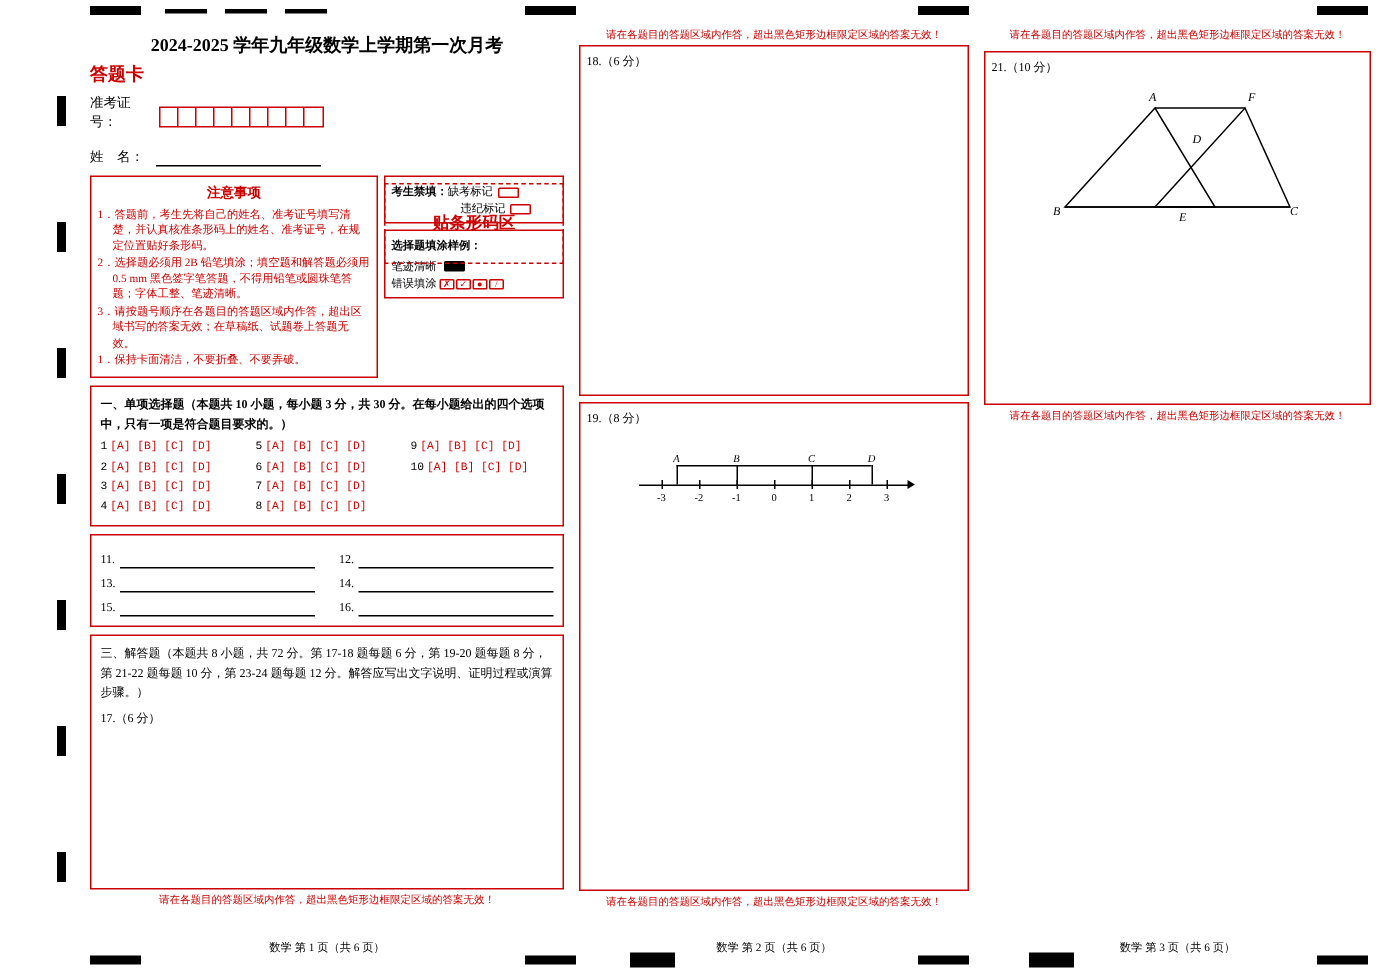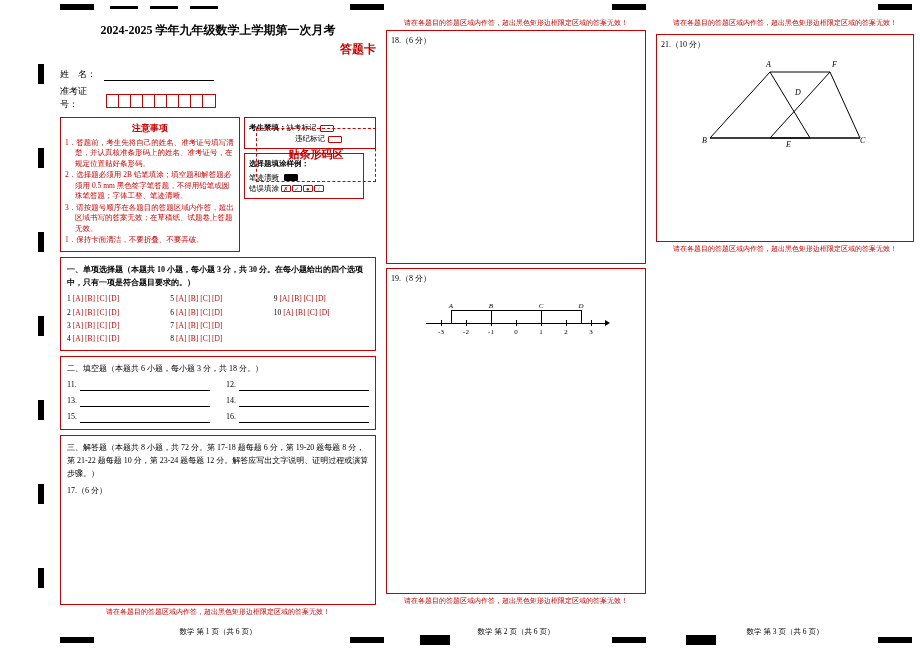--- a/index.html
+++ b/index.html
@@ -21,50 +21,50 @@
     .page {
       position: absolute;
       top: 16px;
       bottom: 16px;
       border: 0;
     }
     .page1 { left: 60px; width: 316px; }
     .page2 { left: 386px; width: 260px; }
     .page3 { left: 656px; width: 258px; }
     .title { text-align: center; font-weight: bold; font-size: 12px; margin-top: 6px; line-height: 1.4; }
-    .subtitle { text-align: right; color: #c00; font-size: 12px; font-weight: bold; margin-top: 2px; }
+    .subtitle { text-align: left; color: #c00; font-size: 12px; font-weight: bold; margin-top: 2px; }
     .name-row { margin-top: 10px; font-size: 9px; }
     .name-row .lbl { display: inline-block; width: 42px; }
     .name-line { display: inline-block; border-bottom: 1px solid #000; width: 110px; height: 10px; vertical-align: bottom; }
     .ticket-grid { display: inline-flex; border: 1px solid #c00; margin-left: 2px; }
     .ticket-grid span { width: 12px; height: 12px; border-right: 1px solid #c00; }
     .ticket-grid span:last-child { border-right: 0; }
     .barcode-box {
       position: absolute; right: 0; top: 60px;
       width: 120px; height: 54px;
       border: 1px dashed #c00;
       color: #c00; display: flex; align-items: center; justify-content: center;
       font-size: 11px; font-weight: bold;
     }
     .row3 { display: flex; margin-top: 6px; gap: 4px; }
     .notice-box { border: 1px solid #c00; padding: 4px; }
     .notice-title { text-align: center; color: #c00; font-weight: bold; font-size: 9px; margin-bottom: 3px; }
     .notice-list { color: #c00; font-size: 7.5px; line-height: 1.4; list-style: none; }
     .notice-list li { padding-left: 10px; text-indent: -10px; margin-bottom: 1px; }
-    .fill-box { border: 1px solid #c00; padding: 4px; font-size: 7.5px; line-height: 1.5; width: 132px; }
+    .fill-box { border: 1px solid #c00; padding: 4px; font-size: 7.5px; line-height: 1.5; width: 120px; }
     .fill-box .hdr { font-weight: bold; margin-bottom: 2px; }
     .bubble { display: inline-block; width: 14px; height: 7px; border: 0.8px solid #c00; border-radius: 1px; vertical-align: middle; margin-left: 3px; }
     .bubble.filled { background: #000; border-color: #000; }
     .sample-box { border: 1px solid #c00; padding: 4px; font-size: 7.5px; line-height: 1.5; width: 120px; }
     .sample-box .hdr { font-weight: bold; margin-bottom: 2px; }
     .wrong { display: inline-flex; gap: 1px; }
     .wrong span { display: inline-block; width: 10px; height: 7px; border: 0.8px solid #c00; border-radius: 1px; font-size: 6px; text-align: center; line-height: 7px; color: #c00; }
     .sec-box { border: 1px solid #c00; margin-top: 5px; padding: 6px; font-size: 8px; line-height: 1.5; }
     .mc-table { display: grid; grid-template-columns: repeat(3, 1fr); gap: 2px 8px; font-size: 7.5px; color: #c00; margin-top: 4px; }
-    .mc-table span { white-space: nowrap; }
+    .mc-table span { white-space: nowrap; font-family: Liberation Mono, monospace; }
     .mc-table b { color: #000; font-weight: normal; margin-right: 2px; }
     .fill-table { display: grid; grid-template-columns: 1fr 1fr; gap: 4px 16px; margin-top: 4px; font-size: 8px; }
     .fill-table span { display: flex; align-items: flex-end; }
     .uline { flex: 1; border-bottom: 0.8px solid #000; height: 9px; margin-left: 3px; }
     .q-box { border: 1px solid #c00; padding: 4px; font-size: 8px; position: relative; }
     .warn { color: #c00; font-size: 7px; text-align: center; padding: 2px; }
     .page-foot { position: absolute; bottom: -2px; width: 100%; text-align: center; font-size: 7.5px; }
     .number-line { margin-top: 6px; }
     .nl { position: relative; width: 180px; height: 30px; margin: 0 auto; }
     .nl .axis { position: absolute; top: 15px; left: 0; right: 0; height: 1px; background: #000; }
@@ -108,37 +108,37 @@
   <div class="m" style="top:400px"></div>
   <div class="m" style="top:484px"></div>
   <div class="m" style="top:568px"></div>
 </div>
 
 <div class="page page1">
   <div class="title">2024-2025 学年九年级数学上学期第一次月考</div>
   <div class="subtitle">答题卡</div>
 
   <div style="position:relative">
-    <div class="name-row">
-      <span class="lbl">姓　名：</span>
-      <span class="name-line"></span>
-    </div>
     <div class="name-row" style="margin-top:4px">
       <span class="lbl">准考证号：</span>
       <span class="ticket-grid">
         <span></span>
           <span></span>
           <span></span>
           <span></span>
           <span></span>
           <span></span>
           <span></span>
           <span></span>
           <span></span>
       </span>
+    </div>
+    <div class="name-row">
+      <span class="lbl">姓　名：</span>
+      <span class="name-line"></span>
     </div>
     <div class="barcode-box">
       <span>贴条形码区</span>
     </div>
   </div>
 
   <div class="row3">
     <div class="notice-box" style="flex:1">
       <div class="notice-title">注意事项</div>
       <ul class="notice-list">
@@ -180,21 +180,20 @@
       <span><b>3</b><span>[A] [B] [C] [D]</span></span>
       <span><b>7</b><span>[A] [B] [C] [D]</span></span>
       <span></span>
       <span><b>4</b><span>[A] [B] [C] [D]</span></span>
       <span><b>8</b><span>[A] [B] [C] [D]</span></span>
       <span></span>
     </div>
   </div>
 
   <div class="sec-box">
-    <div style="font-weight:normal">二、填空题（本题共 6 小题，每小题 3 分，共 18 分。）</div>
     <div class="fill-table">
       <span>
           <span>11.</span>
           <span class="uline"></span>
         </span>
       <span>
           <span>12.</span>
           <span class="uline"></span>
         </span>
       <span>
@@ -261,21 +260,21 @@
           <div class="lbl" style="left:165px">3</div>
       </div>
     </div>
   </div>
   <div class="warn">请在各题目的答题区域内作答，超出黑色矩形边框限定区域的答案无效！</div>
   <div class="page-foot">数学 第 2 页（共 6 页）</div>
 </div>
 
 <div class="page page3">
   <div class="warn">请在各题目的答题区域内作答，超出黑色矩形边框限定区域的答案无效！</div>
-  <div class="q-box" style="height:208px; margin-top:4px">
+  <div class="q-box" style="height:236px; margin-top:4px">
     <div>21.（10 分）</div>
     <div class="tri-fig">
       <svg viewBox="0 0 170 90">
         <polygon points="10,78 70,12 110,78" fill="none" stroke="#000" stroke-width="1"></polygon>
         <polygon points="70,78 130,12 160,78" fill="none" stroke="#000" stroke-width="1"></polygon>
         <line x1="70" y1="12" x2="130" y2="12" stroke="#000" stroke-width="1"></line>
         <line x1="10" y1="78" x2="160" y2="78" stroke="#000" stroke-width="1"></line>
       </svg>
       <div class="tlbl" style="left:66px; top:0">A</div>
       <div class="tlbl" style="left:132px; top:0">F</div>

